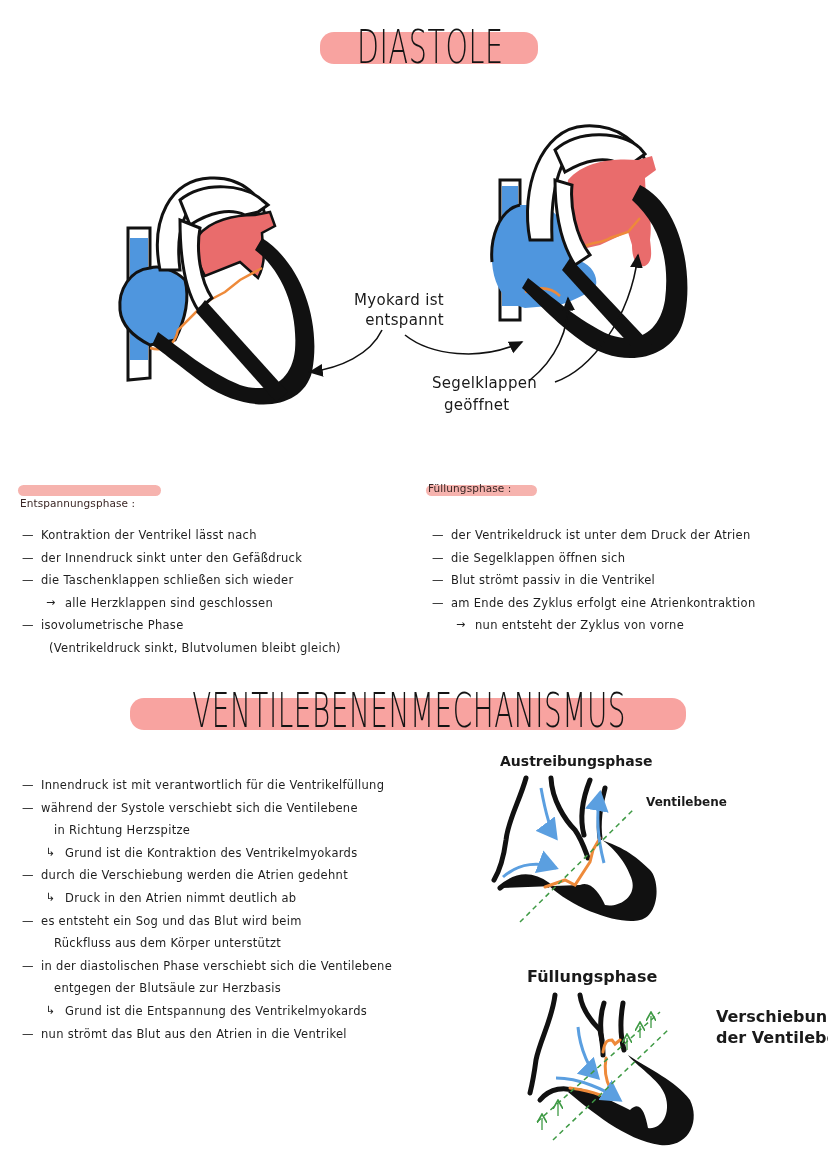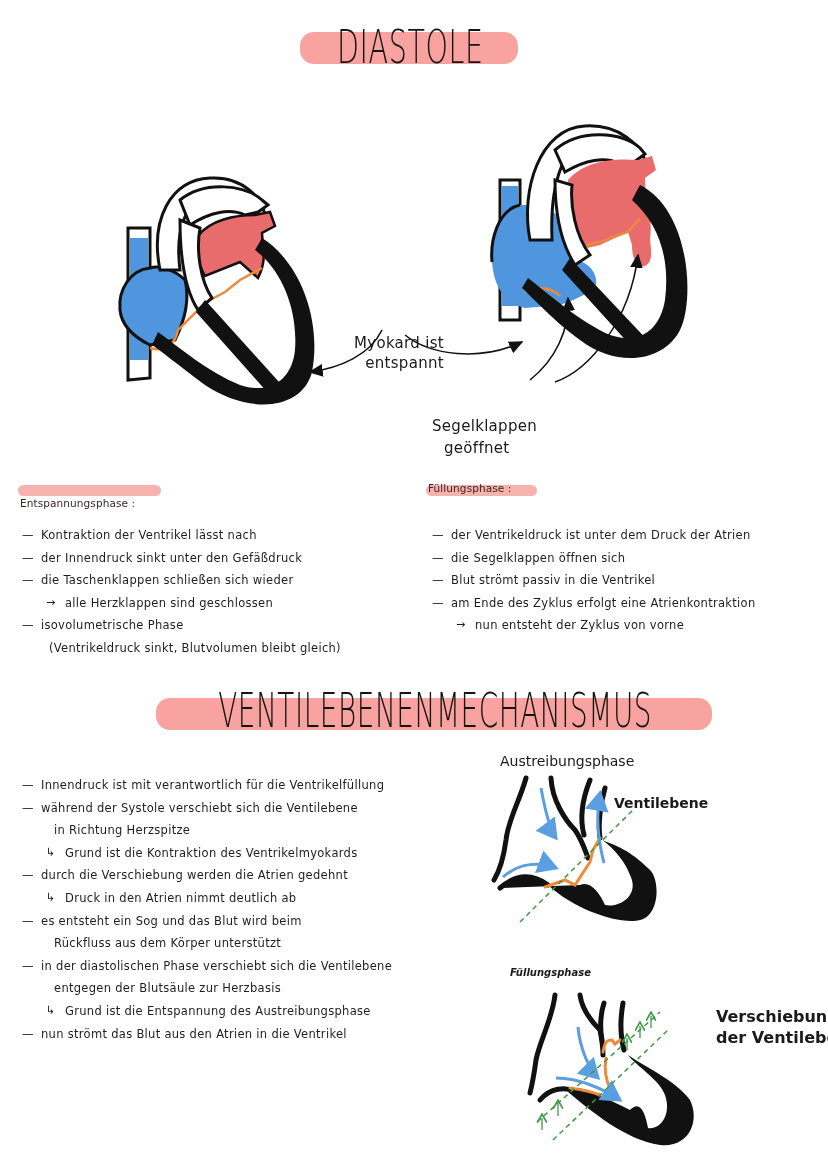--- a/index.html
+++ b/index.html
@@ -6,31 +6,31 @@
     html, body { width: 828px; height: 1171px; background: #ffffff; overflow: hidden; }
     body { position: relative; font-family: "DejaVu Sans", sans-serif; color: #1a1a1a; }
 
     .title-wrap { position: absolute; display: flex; justify-content: center; align-items: center; }
     .title-bg { position: absolute; background: #f8a3a0; border-radius: 14px; }
     .title-text {
       position: relative; font-family: "DejaVu Sans", sans-serif; font-weight: 200;
       letter-spacing: 1px; color: #141414; transform: scaleX(0.62); transform-origin: center;
       white-space: nowrap;
     }
-    #t1 { left: 300px; top: 22px; width: 220px; height: 50px; }
+    #t1 { left: 320px; top: 22px; width: 220px; height: 50px; }
     #t1 .title-bg { left: 0; top: 10px; width: 218px; height: 32px; }
     #t1 .title-text { font-size: 46px; line-height: 50px; }
-    #t2 { left: 156px; top: 682px; width: 558px; height: 56px; }
+    #t2 { left: 130px; top: 682px; width: 558px; height: 56px; }
     #t2 .title-bg { left: 0; top: 16px; width: 556px; height: 32px; }
     #t2 .title-text { font-size: 48px; line-height: 56px; transform: scaleX(0.58); }
 
     .svg-layer { position: absolute; left: 0; top: 0; }
 
     .hand { font-family: "DejaVu Sans", sans-serif; color: #1a1a1a; position: absolute; white-space: nowrap; }
-    .label-lg { font-size: 15px; letter-spacing: 0.3px; margin-top: 43px; }
+    .label-lg { font-size: 15px; letter-spacing: 0.3px; }
 
     .sub-hl { position: absolute; height: 11px; background: #f6b3ae; border-radius: 6px; }
     .sub-text { position: absolute; font-size: 10.5px; color: #3a2624; white-space: nowrap; letter-spacing: 0.1px; }
 
     .list { position: absolute; font-size: 11.5px; line-height: 22.6px; color: #1e1e1e; letter-spacing: 0.3px; }
     .list .row { position: relative; white-space: nowrap; height: 22.6px; }
     .list .dash { position: absolute; left: 0; top: 0; width: 12px; }
     .list .txt { position: absolute; left: 19px; }
     .list .row.cont .txt { left: 32px; }
     .list .row.arrow .txt { left: 43px; }
@@ -196,21 +196,21 @@
     </div>
   <div class="row">
       <span class="dash">—</span>
       <span class="txt">in der diastolischen Phase verschiebt sich die Ventilebene</span>
     </div>
   <div class="row cont">
       <span class="txt">entgegen der Blutsäule zur Herzbasis</span>
     </div>
   <div class="row arrow">
       <span class="arr">↳</span>
-      <span class="txt">Grund ist die Entspannung des Austreibungsphase</span>
+      <span class="txt">Grund ist die Entspannung des Ventrikelmyokards</span>
     </div>
   <div class="row">
       <span class="dash">—</span>
       <span class="txt">nun strömt das Blut aus den Atrien in die Ventrikel</span>
     </div>
 </div>
 
 <svg class="svg-layer" width="828" height="1171" viewBox="0 0 828 1171" style="pointer-events:none;">
   <defs>
     <marker id="bh" markerWidth="8" markerHeight="8" refX="6" refY="4" orient="auto">
@@ -250,20 +250,20 @@
     <line x1="537" y1="1122" x2="660" y2="1012" stroke="#3f9a45" stroke-width="1.5" stroke-dasharray="5,4"></line>
     <line x1="553" y1="1140" x2="668" y2="1030" stroke="#3f9a45" stroke-width="1.5" stroke-dasharray="5,4"></line>
     <line x1="542" y1="1130" x2="542" y2="1118" stroke="#3f9a45" stroke-width="1.3" marker-end="url(#gh)"></line>
     <line x1="558" y1="1116" x2="558" y2="1104" stroke="#3f9a45" stroke-width="1.3" marker-end="url(#gh)"></line>
     <line x1="627" y1="1050" x2="627" y2="1038" stroke="#3f9a45" stroke-width="1.3" marker-end="url(#gh)"></line>
     <line x1="640" y1="1038" x2="640" y2="1026" stroke="#3f9a45" stroke-width="1.3" marker-end="url(#gh)"></line>
     <line x1="651" y1="1028" x2="651" y2="1016" stroke="#3f9a45" stroke-width="1.3" marker-end="url(#gh)"></line>
   </g>
 </svg>
 
-<div class="hand" style="left:500px; top:753px; font-size:14px; font-weight:normal;">Austreibungsphase</div>
-<div class="hand" style="left:614px; top:795px; font-size:14px; font-weight:bold;">Ventilebene</div>
-
-<div class="hand" style="left:510px; top:967px; font-size:10px; font-weight:bold;font-style:italic;">Füllungsphase</div>
+<div class="hand" style="left:500px; top:753px; font-size:14px; font-weight:bold;">Austreibungsphase</div>
+<div class="hand" style="left:646px; top:795px; font-size:12px; font-weight:bold;">Ventilebene</div>
+
+<div class="hand" style="left:527px; top:967px; font-size:16px; font-weight:bold;">Füllungsphase</div>
 <div class="hand" style="left:716px; top:1006px; font-size:16px; font-weight:bold; line-height:21px;">
   <div>Verschiebung</div>
   <div>der Ventilebene</div>
 </div>
 
 </body></html>

